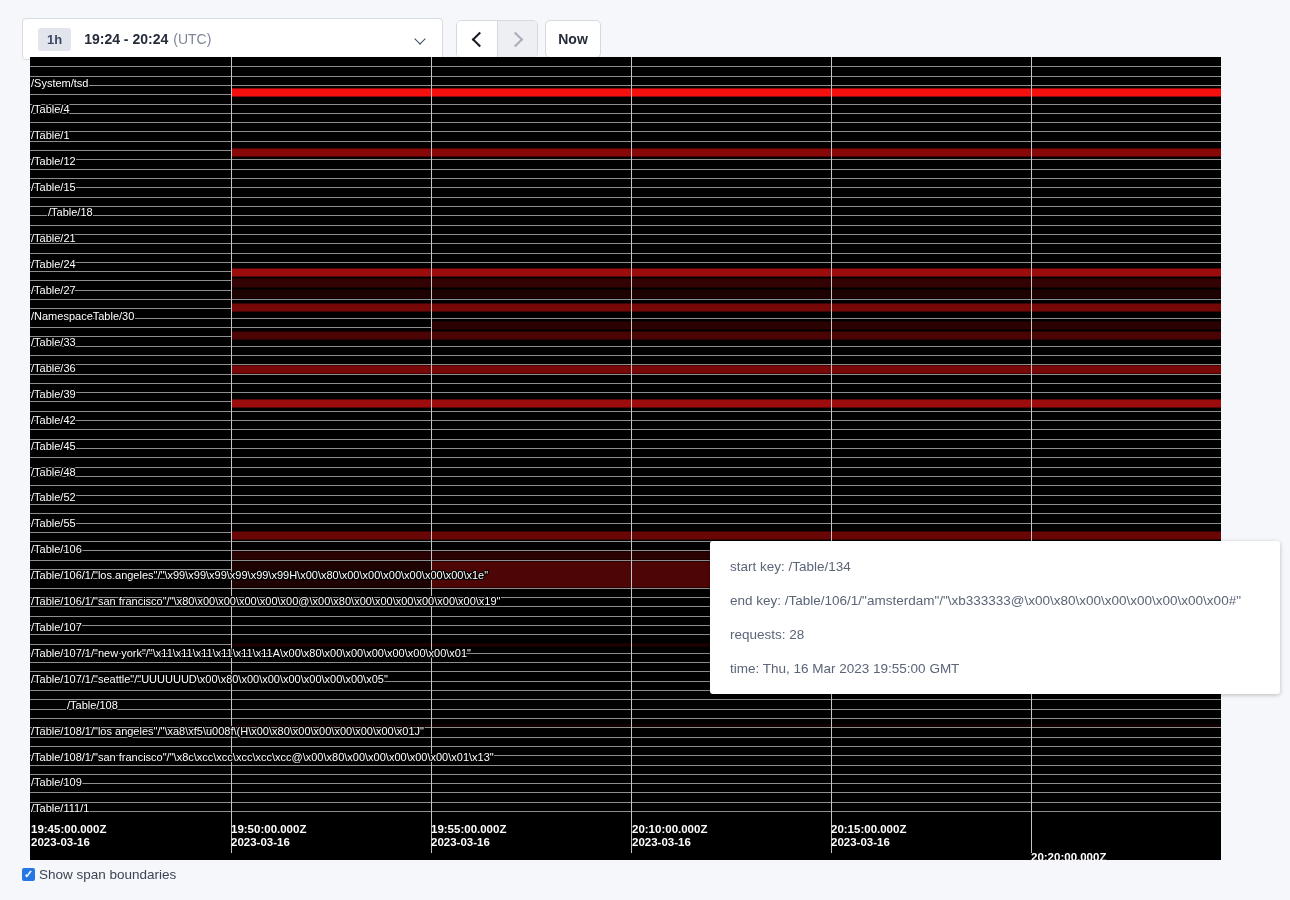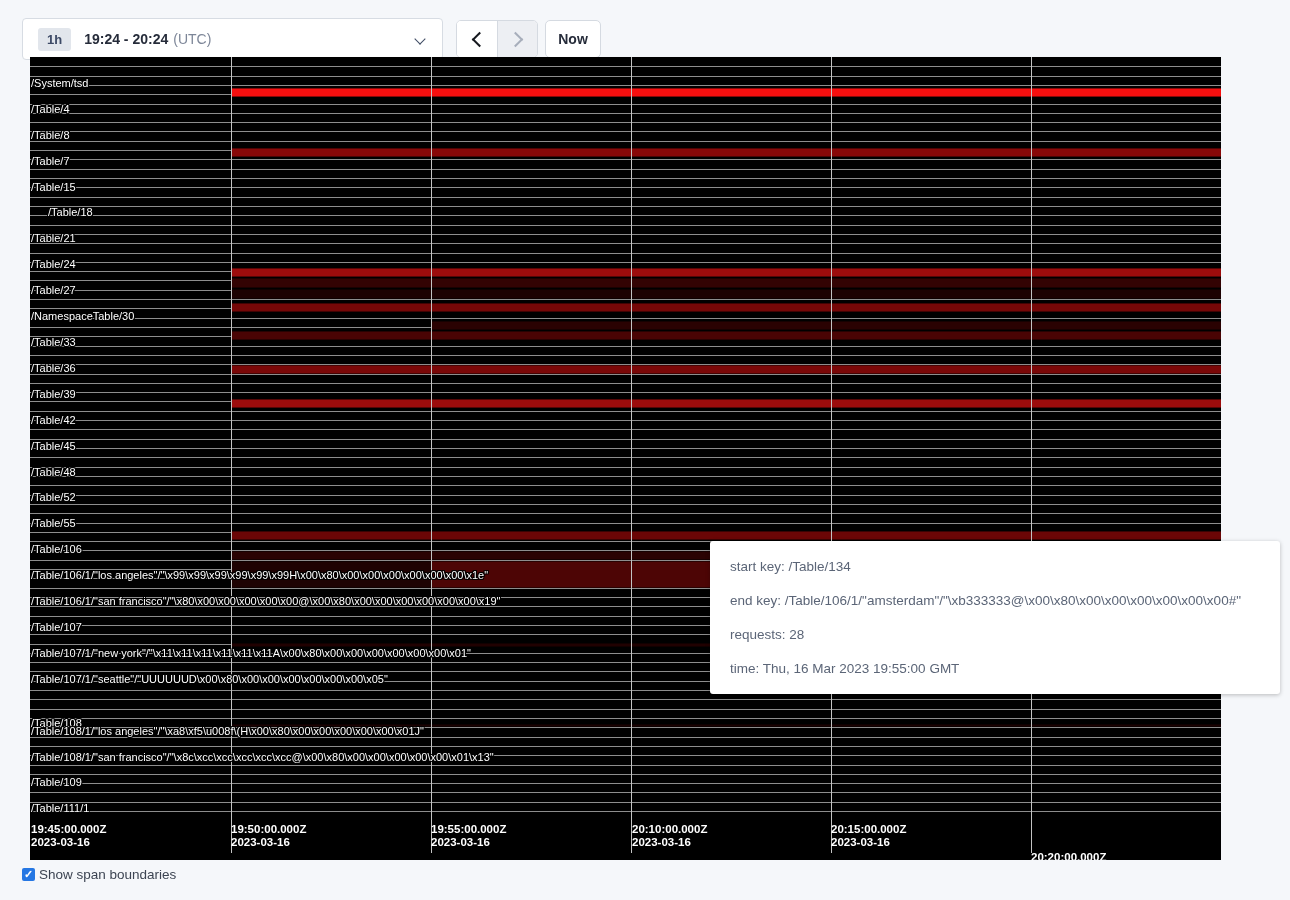--- a/index.html
+++ b/index.html
@@ -213,43 +213,43 @@
       <div class="band" style="top: 504px; height: 27px; left: 401px; width: 790px; background: rgb(77, 5, 5);"></div>
       <div class="band" style="top: 586px; height: 4px; left: 201px; width: 990px; background: rgb(32, 1, 1);"></div>
       <div class="band" style="top: 667px; height: 3px; left: 201px; width: 990px; background: rgb(26, 1, 1);"></div>
       <div class="vline" style="left: 201px;"></div>
       <div class="vline" style="left: 401px;"></div>
       <div class="vline" style="left: 601px;"></div>
       <div class="vline" style="left: 801px;"></div>
       <div class="vline" style="left: 1001px;"></div>
       <div class="row-label" style="top: 26px;">/System/tsd</div>
       <div class="row-label" style="top: 52px;">/Table/4</div>
-      <div class="row-label" style="top: 78px;">/Table/8</div>
-      <div class="row-label" style="top: 104px;">/Table/7</div>
+      <div class="row-label" style="top: 78px;">/Table/1</div>
+      <div class="row-label" style="top: 104px;">/Table/12</div>
       <div class="row-label" style="top: 130px;">/Table/15</div>
       <div class="row-label" style="top: 155px; padding-left: 17px;">/Table/18</div>
       <div class="row-label" style="top: 181px;">/Table/21</div>
       <div class="row-label" style="top: 207px;">/Table/24</div>
       <div class="row-label" style="top: 233px;">/Table/27</div>
       <div class="row-label" style="top: 259px;">/NamespaceTable/30</div>
       <div class="row-label" style="top: 285px;">/Table/33</div>
       <div class="row-label" style="top: 311px;">/Table/36</div>
       <div class="row-label" style="top: 337px;">/Table/39</div>
       <div class="row-label" style="top: 363px;">/Table/42</div>
       <div class="row-label" style="top: 389px;">/Table/45</div>
       <div class="row-label" style="top: 415px;">/Table/48</div>
       <div class="row-label" style="top: 440px;">/Table/52</div>
       <div class="row-label" style="top: 466px;">/Table/55</div>
       <div class="row-label" style="top: 492px;">/Table/106</div>
       <div class="row-label" style="top: 518px;">/Table/106/1/"los angeles"/"\x99\x99\x99\x99\x99\x99H\x00\x80\x00\x00\x00\x00\x00\x00\x1e"</div>
       <div class="row-label" style="top: 544px;">/Table/106/1/"san francisco"/"\x80\x00\x00\x00\x00\x00@\x00\x80\x00\x00\x00\x00\x00\x00\x19"</div>
       <div class="row-label" style="top: 570px;">/Table/107</div>
       <div class="row-label" style="top: 596px;">/Table/107/1/"new york"/"\x11\x11\x11\x11\x11\x11A\x00\x80\x00\x00\x00\x00\x00\x00\x01"</div>
       <div class="row-label" style="top: 622px;">/Table/107/1/"seattle"/"UUUUUUD\x00\x80\x00\x00\x00\x00\x00\x00\x05"</div>
-      <div class="row-label" style="top: 666px;">/Table/108</div>
+      <div class="row-label" style="top: 648px; padding-left: 36px;">/Table/108</div>
       <div class="row-label" style="top: 674px;">/Table/108/1/"los angeles"/"\xa8\xf5\u008f\(H\x00\x80\x00\x00\x00\x00\x00\x01J"</div>
       <div class="row-label" style="top: 700px;">/Table/108/1/"san francisco"/"\x8c\xcc\xcc\xcc\xcc\xcc@\x00\x80\x00\x00\x00\x00\x00\x01\x13"</div>
       <div class="row-label" style="top: 725px;">/Table/109</div>
       <div class="row-label" style="top: 751px;">/Table/111/1</div>
       <div class="tick" style="left: 1px;">
         <div>19:45:00.000Z</div>
         <div class="date">2023-03-16</div>
       </div>
       <div class="tick" style="left: 201px;">
         <div>19:50:00.000Z</div>

